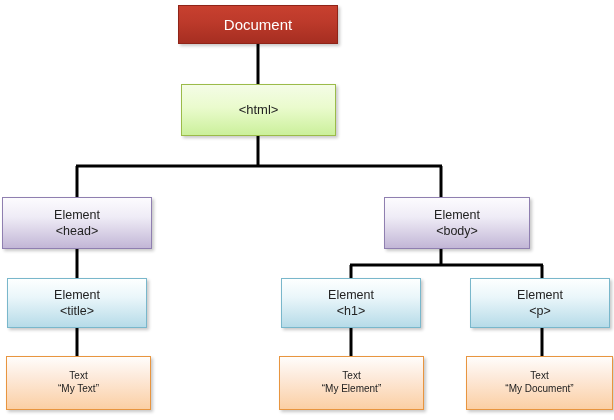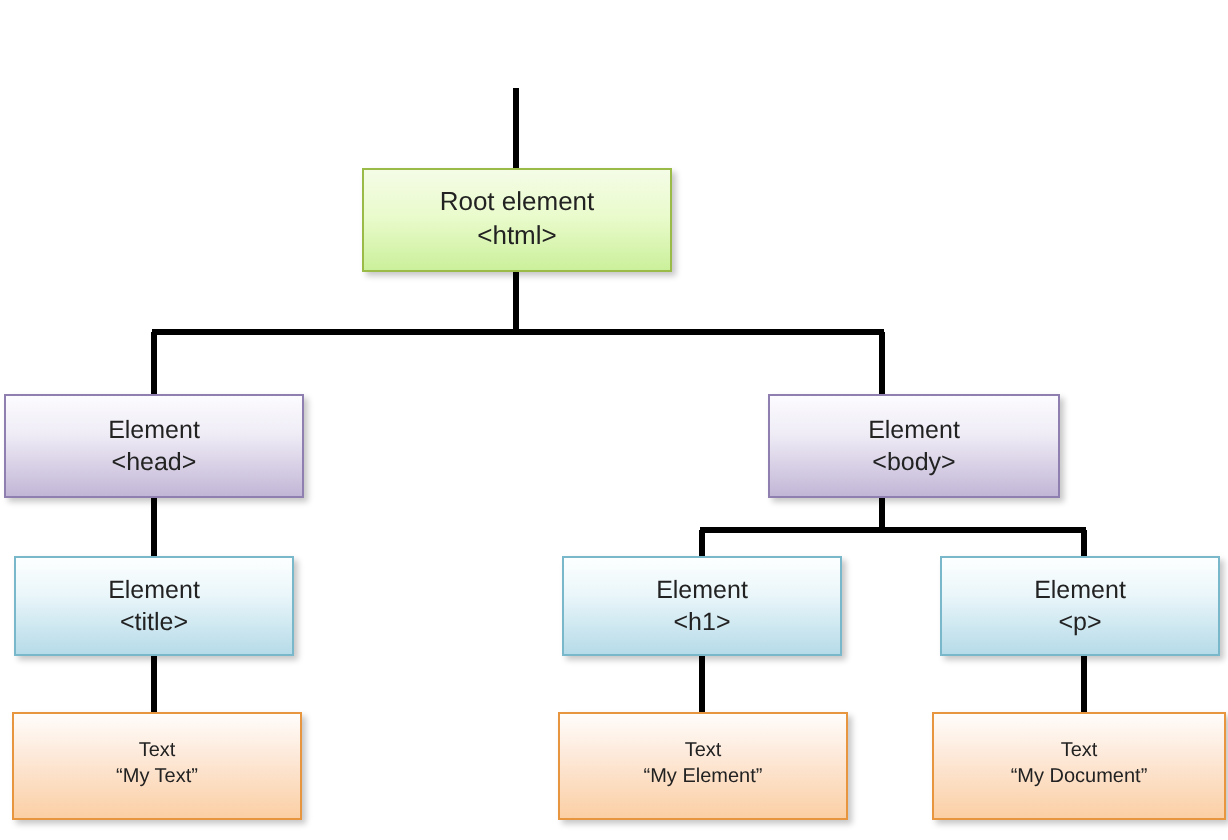--- a/index.html
+++ b/index.html
@@ -108,23 +108,25 @@
       <line x1="350" y1="265" x2="543" y2="265"></line>
       <line x1="351" y1="265" x2="351" y2="278"></line>
       <line x1="542" y1="265" x2="542" y2="278"></line>
 
       <line x1="351" y1="328" x2="351" y2="356"></line>
 
       <line x1="542" y1="328" x2="542" y2="356"></line>
     </g>
   </svg>
 
+  <div class="node n-doc" style="left:178px; top:5px; width:160px; height:39px;">
+    <span class="ln">Document</span>
+  </div>
 
   <div class="node n-root" style="left:181px; top:84px; width:155px; height:52px;">
-    <span class="ln">Root element</span>
     <span class="ln">&lt;html&gt;</span>
   </div>
 
   <div class="node n-purple" style="left:2px; top:197px; width:150px; height:52px;">
     <span class="ln">Element</span>
     <span class="ln">&lt;head&gt;</span>
   </div>
 
   <div class="node n-purple" style="left:384px; top:197px; width:146px; height:52px;">
     <span class="ln">Element</span>

